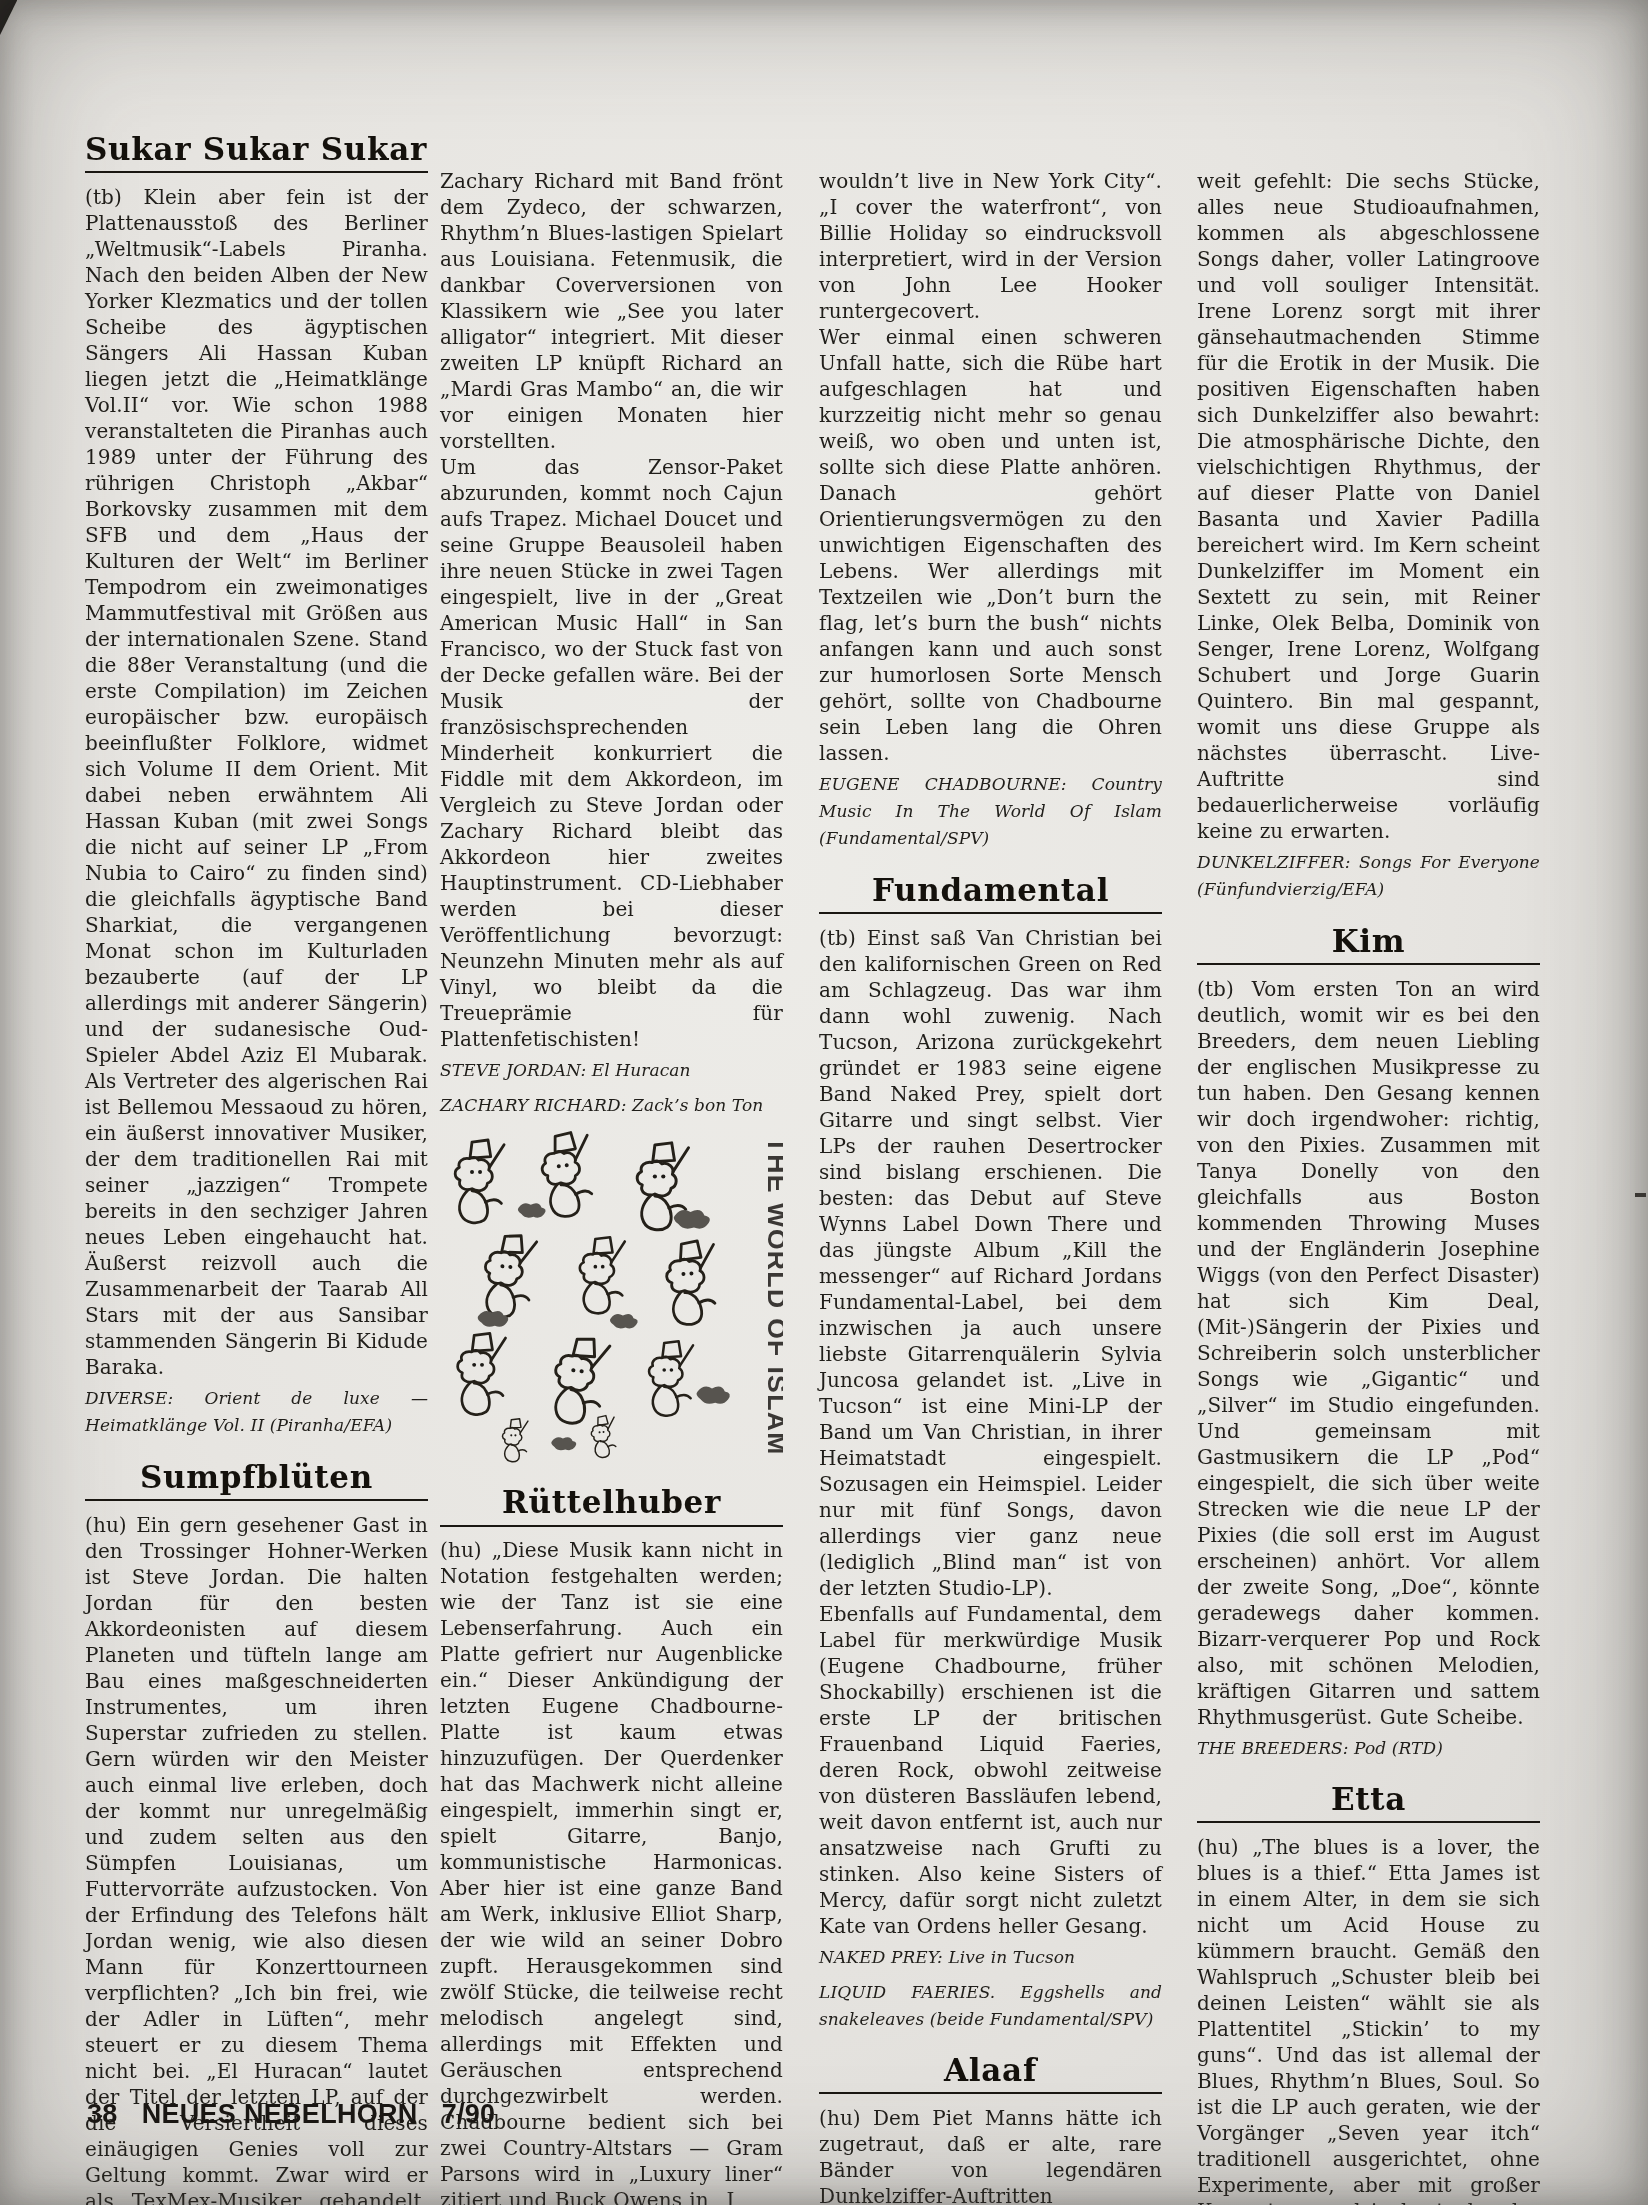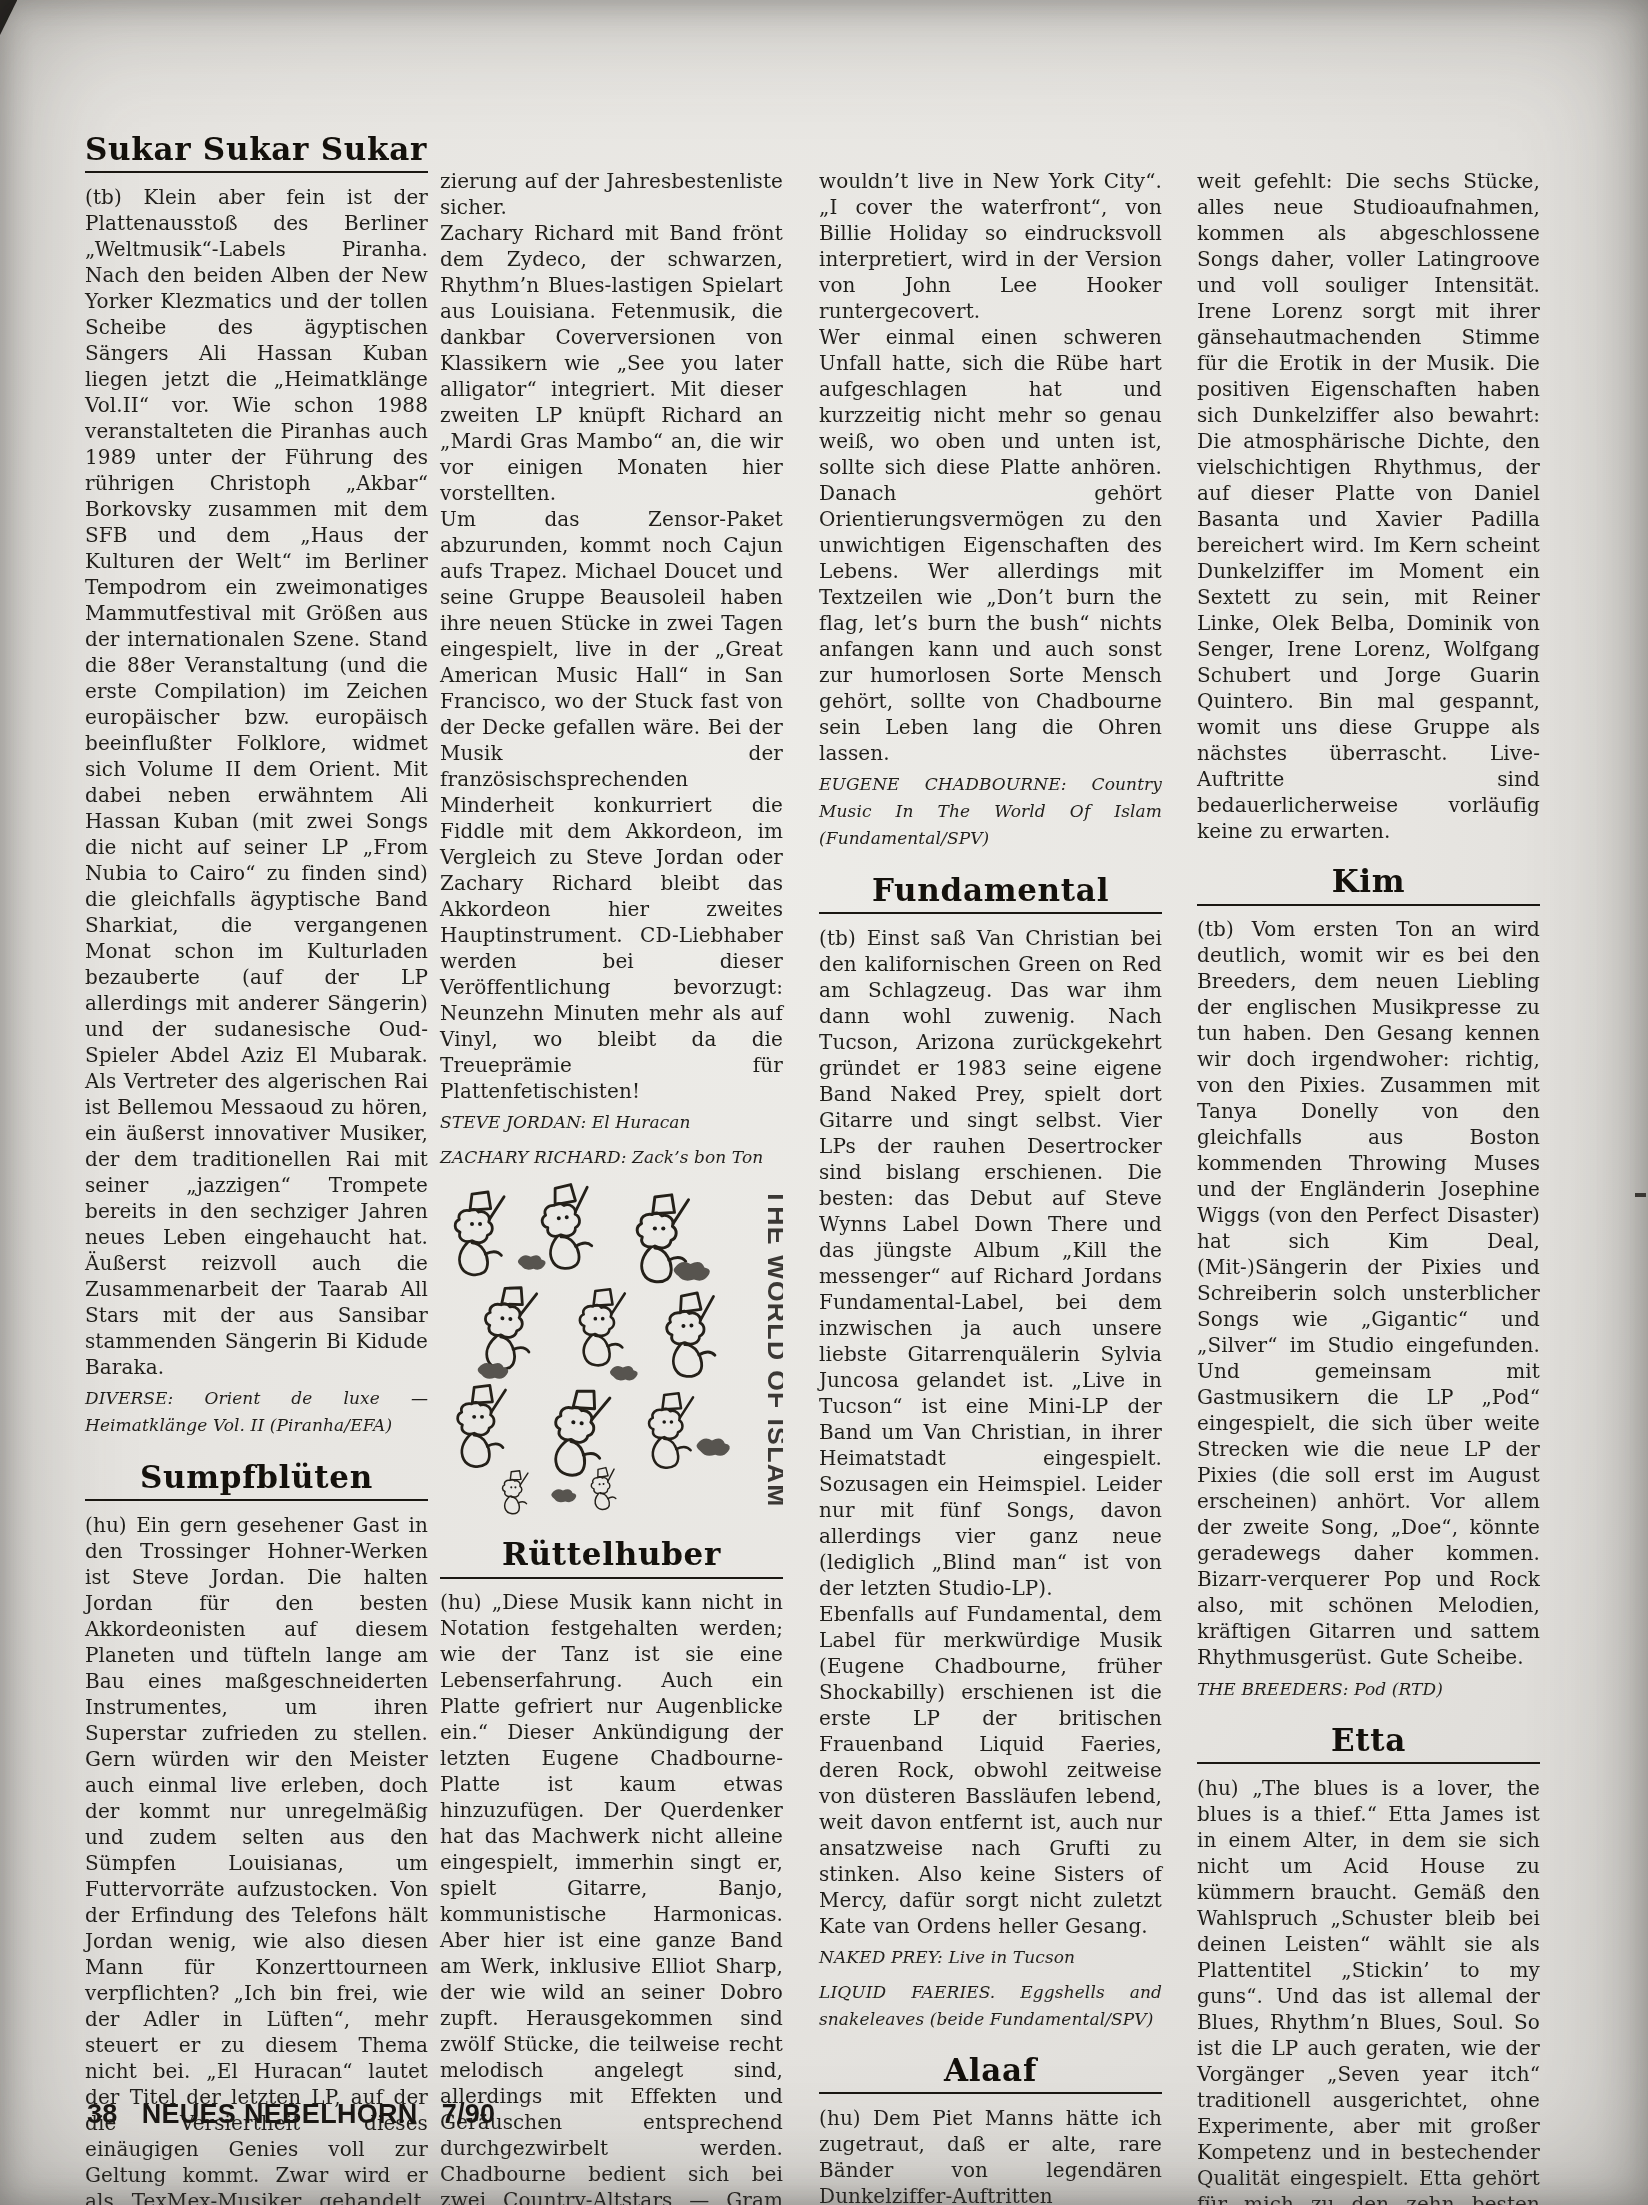--- a/index.html
+++ b/index.html
@@ -51,21 +51,20 @@
 
   <div class="col col1">
     <h2 class="sec">Sukar Sukar Sukar</h2>
     <p class="body">(tb) Klein aber fein ist der Plattenausstoß des Berliner „Weltmusik“-Labels Piranha. Nach den beiden Alben der New Yorker Klezmatics und der tollen Scheibe des ägyptischen Sängers Ali Hassan Kuban liegen jetzt die „Heimatklänge Vol.II“ vor. Wie schon 1988 veranstalteten die Piranhas auch 1989 unter der Führung des rührigen Christoph „Akbar“ Borkovsky zusammen mit dem SFB und dem „Haus der Kulturen der Welt“ im Berliner Tempodrom ein zweimonatiges Mammutfestival mit Größen aus der internationalen Szene. Stand die 88er Veranstaltung (und die erste Compilation) im Zeichen europäischer bzw. europäisch beeinflußter Folklore, widmet sich Volume II dem Orient. Mit dabei neben erwähntem Ali Hassan Kuban (mit zwei Songs die nicht auf seiner LP „From Nubia to Cairo“ zu finden sind) die gleichfalls ägyptische Band Sharkiat, die vergangenen Monat schon im Kulturladen bezauberte (auf der LP allerdings mit anderer Sängerin) und der sudanesische Oud-Spieler Abdel Aziz El Mubarak. Als Vertreter des algerischen Rai ist Bellemou Messaoud zu hören, ein äußerst innovativer Musiker, der dem traditionellen Rai mit seiner „jazzigen“ Trompete bereits in den sechziger Jahren neues Leben eingehaucht hat. Äußerst reizvoll auch die Zusammenarbeit der Taarab All Stars mit der aus Sansibar stammenden Sängerin Bi Kidude Baraka.</p>
     <p class="credit">DIVERSE: Orient de luxe — Heimatklänge Vol. II (Piranha/EFA)</p>
     <h2 class="sec mid">Sumpfblüten</h2>
     <p class="body">(hu) Ein gern gesehener Gast in den Trossinger Hohner-Werken ist Steve Jordan. Die halten Jordan für den besten Akkordeonisten auf diesem Planeten und tüfteln lange am Bau eines maßgeschneiderten Instrumentes, um ihren Superstar zufrieden zu stellen. Gern würden wir den Meister auch einmal live erleben, doch der kommt nur unregelmäßig und zudem selten aus den Sümpfen Louisianas, um Futtervorräte aufzustocken. Von der Erfindung des Telefons hält Jordan wenig, wie also diesen Mann für Konzerttourneen verpflichten? „Ich bin frei, wie der Adler in Lüften“, mehr steuert er zu diesem Thema nicht bei. „El Huracan“ lautet der Titel der letzten LP, auf der die Versiertheit dieses einäugigen Genies voll zur Geltung kommt. Zwar wird er als TexMex-Musiker gehandelt, was sicher nicht falsch ist, aber die Einflüsse des Salsa, Latin-Jazz auf der einen oder des Blues, Soul auf der anderen haben Steve Jordans Kunst zu einer einzigartigen Mischung reifen lassen. Dieser Platte ist eine Pla-</p>
   </div>
 
   <div class="col col2">
-    <p class="body">zierung auf der Jahresbestenliste sicher.</p>
     <p class="body">Zachary Richard mit Band frönt dem Zydeco, der schwarzen, Rhythm’n Blues-lastigen Spielart aus Louisiana. Fetenmusik, die dankbar Coverversionen von Klassikern wie „See you later alligator“ integriert. Mit dieser zweiten LP knüpft Richard an „Mardi Gras Mambo“ an, die wir vor einigen Monaten hier vorstellten.</p>
     <p class="body">Um das Zensor-Paket abzurunden, kommt noch Cajun aufs Trapez. Michael Doucet und seine Gruppe Beausoleil haben ihre neuen Stücke in zwei Tagen eingespielt, live in der „Great American Music Hall“ in San Francisco, wo der Stuck fast von der Decke gefallen wäre. Bei der Musik der französischsprechenden Minderheit konkurriert die Fiddle mit dem Akkordeon, im Vergleich zu Steve Jordan oder Zachary Richard bleibt das Akkordeon hier zweites Hauptinstrument. CD-Liebhaber werden bei dieser Veröffentlichung bevorzugt: Neunzehn Minuten mehr als auf Vinyl, wo bleibt da die Treueprämie für Plattenfetischisten!</p>
     <p class="credit">STEVE JORDAN: El Huracan</p>
     <p class="credit">ZACHARY RICHARD: Zack’s bon Ton</p>
 
     <div class="illustration">
       <svg viewBox="0 0 514 502" width="343" height="335">
         <defs>
           <g id="fezguy">
             <path class="ln" d="M40,8 L64,5 L68,30 L37,32 Z"></path>
@@ -114,20 +113,21 @@
     <p class="body">(tb) Einst saß Van Christian bei den kalifornischen Green on Red am Schlagzeug. Das war ihm dann wohl zuwenig. Nach Tucson, Arizona zurückgekehrt gründet er 1983 seine eigene Band Naked Prey, spielt dort Gitarre und singt selbst. Vier LPs der rauhen Desertrocker sind bislang erschienen. Die besten: das Debut auf Steve Wynns Label Down There und das jüngste Album „Kill the messenger“ auf Richard Jordans Fundamental-Label, bei dem inzwischen ja auch unsere liebste Gitarrenquälerin Sylvia Juncosa gelandet ist. „Live in Tucson“ ist eine Mini-LP der Band um Van Christian, in ihrer Heimatstadt eingespielt. Sozusagen ein Heimspiel. Leider nur mit fünf Songs, davon allerdings vier ganz neue (lediglich „Blind man“ ist von der letzten Studio-LP).</p>
     <p class="body">Ebenfalls auf Fundamental, dem Label für merkwürdige Musik (Eugene Chadbourne, früher Shockabilly) erschienen ist die erste LP der britischen Frauenband Liquid Faeries, deren Rock, obwohl zeitweise von düsteren Bassläufen lebend, weit davon entfernt ist, auch nur ansatzweise nach Grufti zu stinken. Also keine Sisters of Mercy, dafür sorgt nicht zuletzt Kate van Ordens heller Gesang.</p>
     <p class="credit">NAKED PREY: Live in Tucson</p>
     <p class="credit">LIQUID FAERIES. Eggshells and snakeleaves (beide Fundamental/SPV)</p>
     <h2 class="sec mid">Alaaf</h2>
     <p class="body">(hu) Dem Piet Manns hätte ich zugetraut, daß er alte, rare Bänder von legendären Dunkelziffer-Auftritten rauskramt und zu einer LP zusammenschnippelt. Zunächst hatte ich auch eine Session im ausufernden Stil des Kölner Projekts vermutet. Doch</p>
   </div>
 
   <div class="col col4">
     <p class="body">weit gefehlt: Die sechs Stücke, alles neue Studioaufnahmen, kommen als abgeschlossene Songs daher, voller Latingroove und voll souliger Intensität. Irene Lorenz sorgt mit ihrer gänsehautmachenden Stimme für die Erotik in der Musik. Die positiven Eigenschaften haben sich Dunkelziffer also bewahrt: Die atmosphärische Dichte, den vielschichtigen Rhythmus, der auf dieser Platte von Daniel Basanta und Xavier Padilla bereichert wird. Im Kern scheint Dunkelziffer im Moment ein Sextett zu sein, mit Reiner Linke, Olek Belba, Dominik von Senger, Irene Lorenz, Wolfgang Schubert und Jorge Guarin Quintero. Bin mal gespannt, womit uns diese Gruppe als nächstes überrascht. Live-Auftritte sind bedauerlicherweise vorläufig keine zu erwarten.</p>
+    <p class="credit">DUNKELZIFFER: Songs For Everyone (Fünfundvierzig/EFA)</p>
     <h2 class="sec mid">Kim</h2>
     <p class="body">(tb) Vom ersten Ton an wird deutlich, womit wir es bei den Breeders, dem neuen Liebling der englischen Musikpresse zu tun haben. Den Gesang kennen wir doch irgendwoher: richtig, von den Pixies. Zusammen mit Tanya Donelly von den gleichfalls aus Boston kommenden Throwing Muses und der Engländerin Josephine Wiggs (von den Perfect Disaster) hat sich Kim Deal, (Mit-)Sängerin der Pixies und Schreiberin solch unsterblicher Songs wie „Gigantic“ und „Silver“ im Studio eingefunden. Und gemeinsam mit Gastmusikern die LP „Pod“ eingespielt, die sich über weite Strecken wie die neue LP der Pixies (die soll erst im August erscheinen) anhört. Vor allem der zweite Song, „Doe“, könnte geradewegs daher kommen. Bizarr-verquerer Pop und Rock also, mit schönen Melodien, kräftigen Gitarren und sattem Rhythmusgerüst. Gute Scheibe.</p>
     <p class="credit">THE BREEDERS: Pod (RTD)</p>
     <h2 class="sec mid">Etta</h2>
     <p class="body">(hu) „The blues is a lover, the blues is a thief.“ Etta James ist in einem Alter, in dem sie sich nicht um Acid House zu kümmern braucht. Gemäß den Wahlspruch „Schuster bleib bei deinen Leisten“ wählt sie als Plattentitel „Stickin’ to my guns“. Und das ist allemal der Blues, Rhythm’n Blues, Soul. So ist die LP auch geraten, wie der Vorgänger „Seven year itch“ traditionell ausgerichtet, ohne Experimente, aber mit großer Kompetenz und in bestechender Qualität eingespielt. Etta gehört für mich zu den zehn besten lebenden Sängerinnen überhaupt, so gesehen hätte ich als Produzent ihr Organ stärker in den</p>
   </div>
 
   <div class="footer">
     <span>38</span><span>NEUES NEBELHORN</span><span>7/90</span>
   </div>

